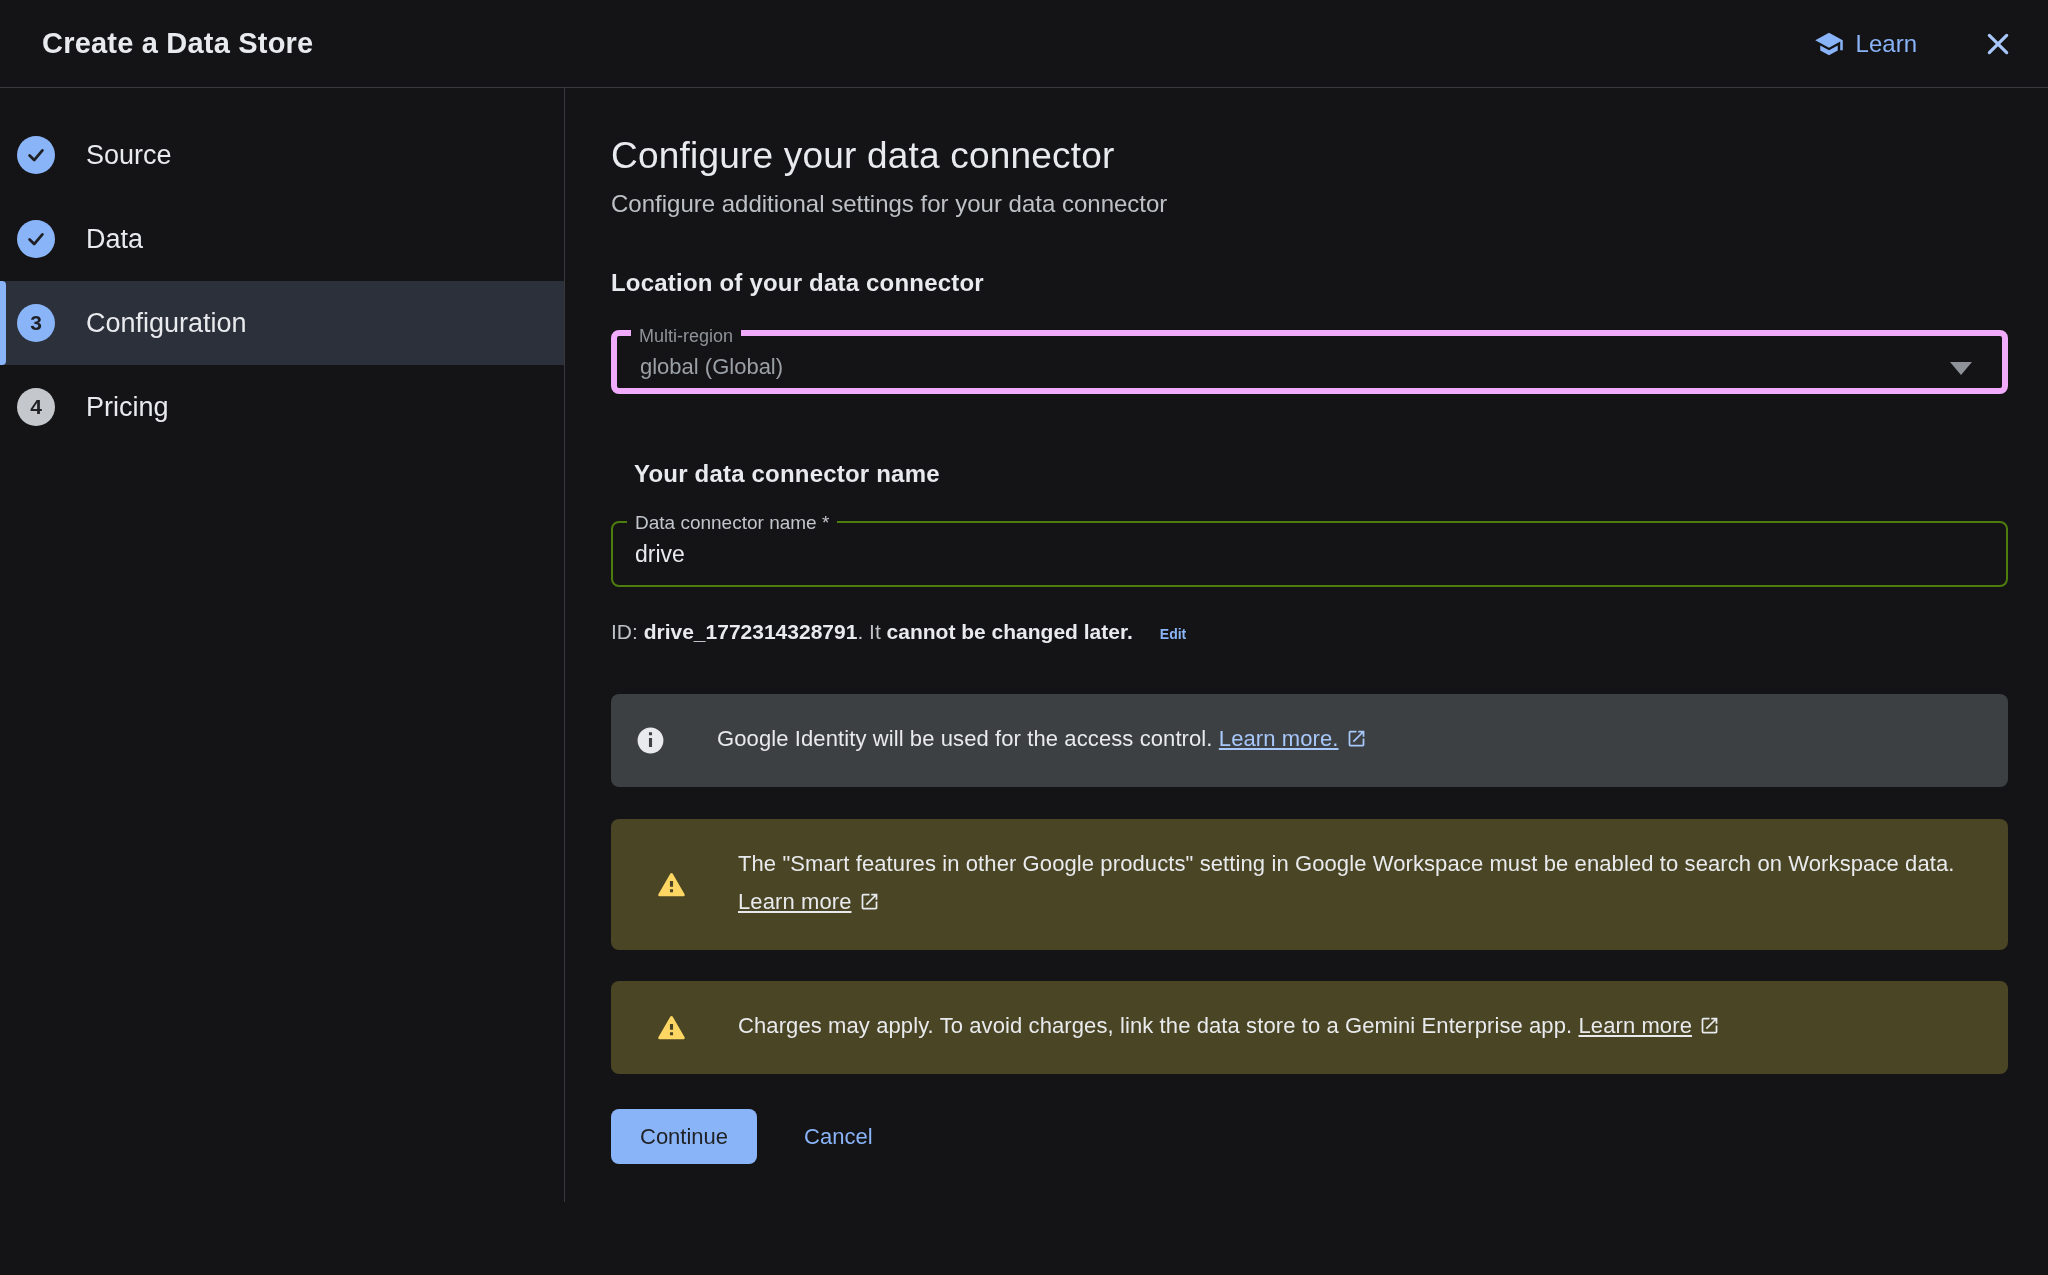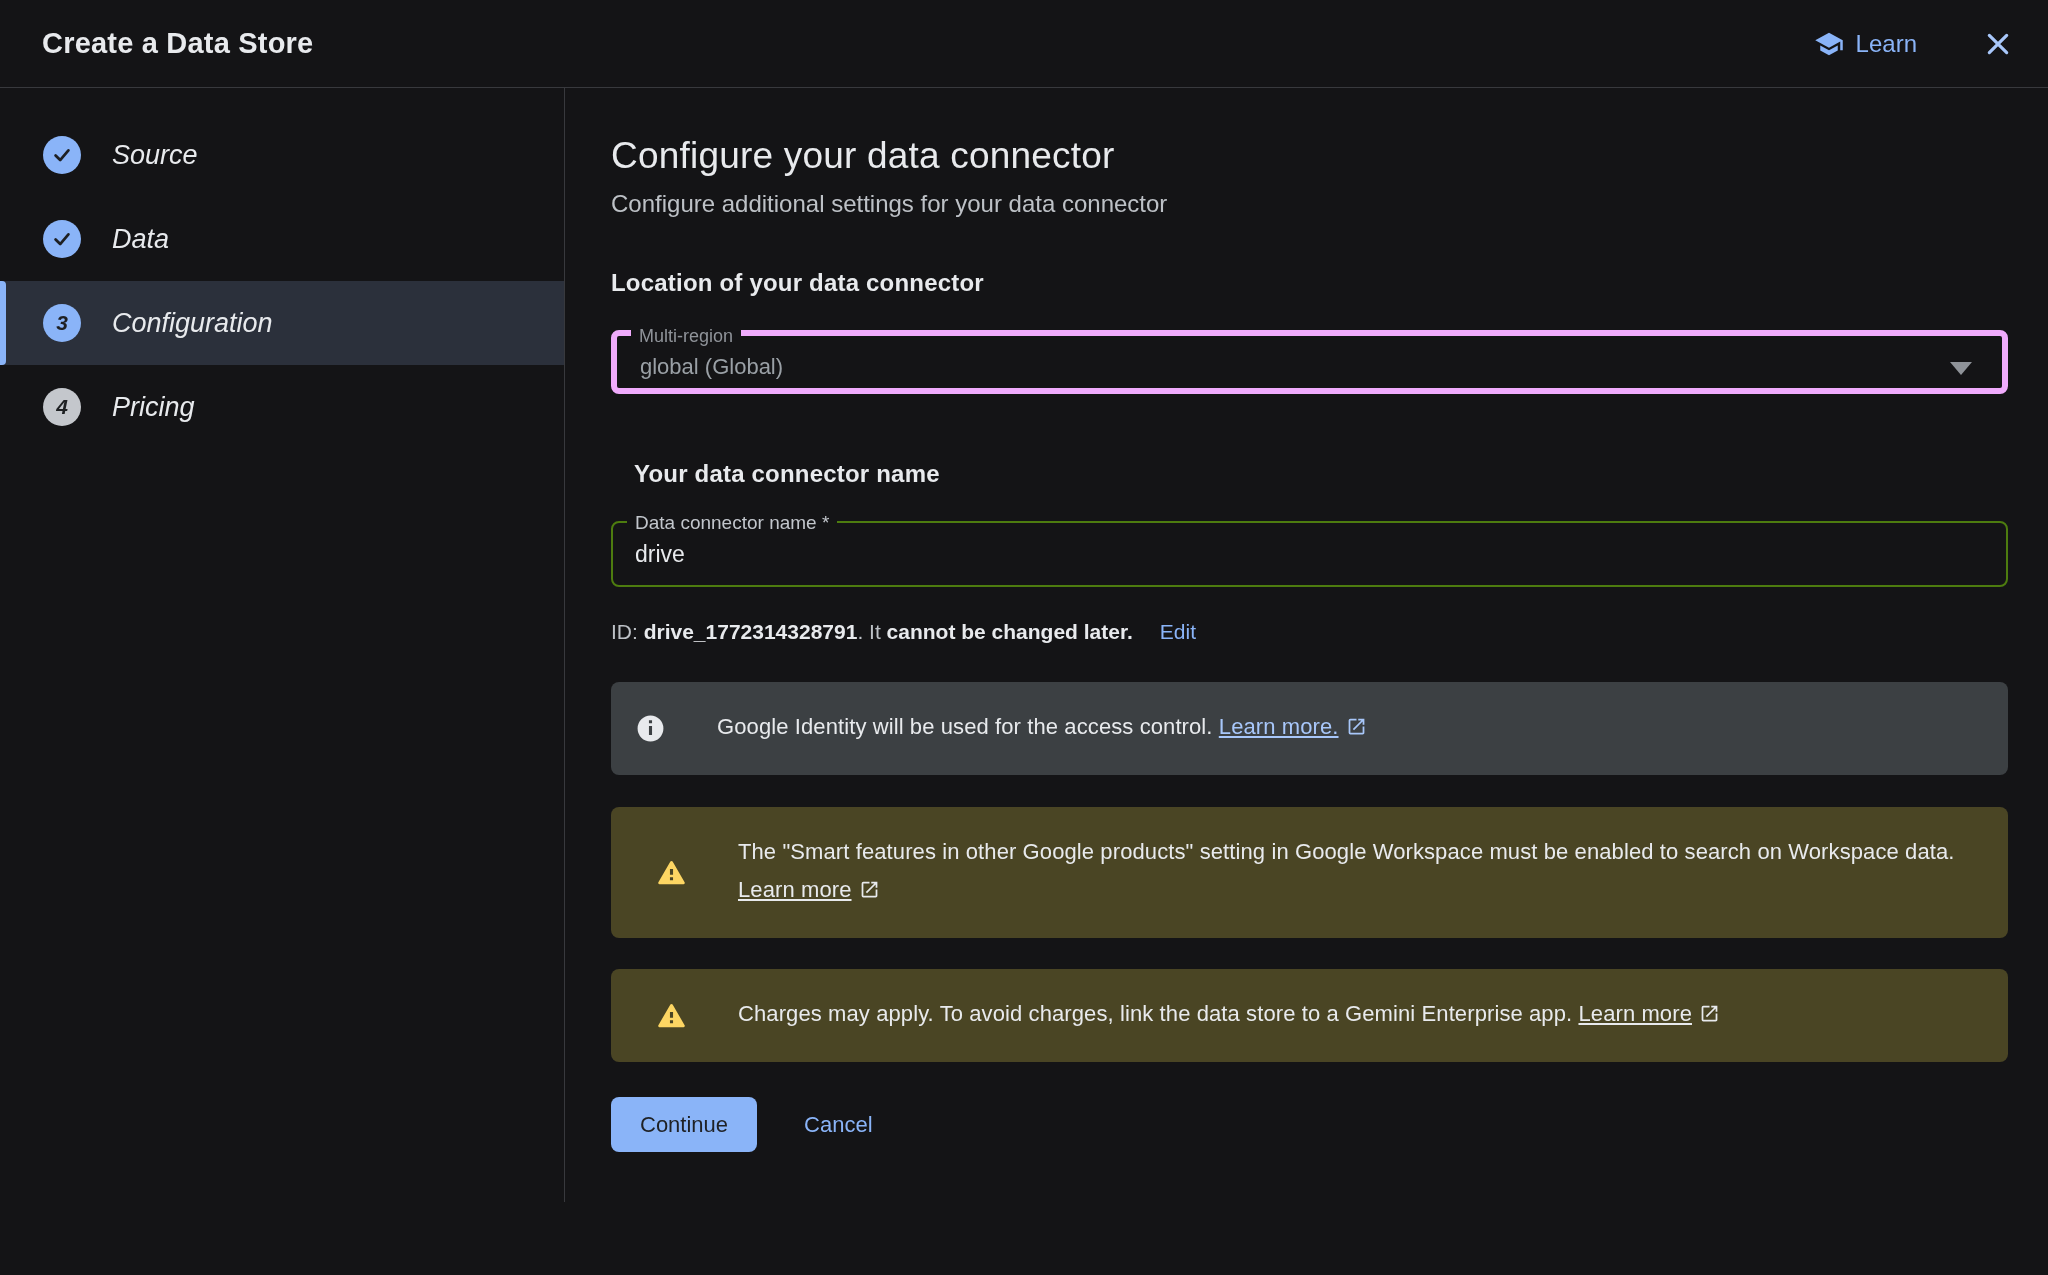--- a/index.html
+++ b/index.html
@@ -26,21 +26,21 @@
   .hdr-title{font-size:29px;font-weight:700;color:var(--text-hi);letter-spacing:.2px;}
   .hdr-right{margin-left:auto;display:flex;align-items:center;gap:7px;}
   .learn-btn{display:flex;align-items:center;gap:12px;background:none;border:none;cursor:pointer;color:var(--accent);font-family:inherit;font-size:24px;font-weight:500;}
   .learn-btn svg{display:block;}
   .close-btn{background:none;border:none;cursor:pointer;margin-left:58px;display:flex;align-items:center;color:var(--accent-lt);}
   .close-btn svg{display:block;}
 
   
   .body-row{display:flex;height:1114px;}
   .sidebar{width:565px;flex:0 0 565px;border-right:1px solid var(--divider);padding-top:25px;}
-  .step{position:relative;height:84px;display:flex;align-items:center;padding-left:43px;gap:31px;cursor:pointer;font-style:italic;}
+  .step{position:relative;height:84px;display:flex;align-items:center;padding-left:17px;gap:31px;cursor:pointer;}
   .step.active{background:var(--active-row);}
   .step .accent{display:none;}
   .step.active .accent{display:block;position:absolute;left:0;top:0;width:6px;height:100%;background:var(--accent);border-radius:0 4px 4px 0;}
   .step-circle{width:38px;height:38px;border-radius:50%;flex:0 0 38px;display:flex;align-items:center;justify-content:center;font-size:21px;font-weight:700;color:var(--circle-dark);}
   .step.complete .step-circle,.step.active .step-circle{background:var(--accent);}
   .step.upcoming .step-circle{background:#c4c7cc;}
   .step-label{font-size:27px;color:var(--text-hi);}
 
   .main{flex:1;padding:47px 40px 0 46px;}
   .h1{font-size:37px;font-weight:400;color:var(--text-hi);letter-spacing:.2px;}
@@ -55,27 +55,27 @@
   .select-field{height:64px;border:6px solid #f0abfc;cursor:pointer;}
   .select-field .float-label{color:#8f9399;}
   .select-field .field-value{display:block;line-height:62px;padding-left:23px;font-size:22px;color:var(--text-dim);}
   .dd-arrow{position:absolute;right:30px;top:26px;width:0;height:0;border-left:11px solid transparent;border-right:11px solid transparent;border-top:13px solid #8f9399;}
   .input-field{height:66px;border:2px solid #4d7c0f;}
   .input-field .float-label{color:#c2c6cc;font-size:19px;}
   .input-field input{width:100%;height:100%;background:transparent;border:none;outline:none;font-family:inherit;font-size:23px;color:var(--text-hi);padding:0 22px;}
 
   .helper{margin-top:33px;font-size:21px;color:var(--text-mid);}
   .helper b{color:var(--text-hi);font-weight:700;}
-  .edit-link{margin-left:27px;color:var(--accent);font-size:21px;font-weight:400;text-decoration:none;cursor:pointer;}
+  .edit-link{margin-left:27px;color:var(--accent);font-size:14px;font-weight:700;text-decoration:none;cursor:pointer;}
 
   
   .banner{display:flex;align-items:center;border-radius:8px;padding:26px 40px 26px 45px;}
   .banner .b-icon{flex:0 0 31px;margin-right:51px;display:flex;}
   .banner p{font-size:22px;line-height:38px;color:var(--text-hi);letter-spacing:.1px;}
-  .banner.info{background:var(--info-bg);margin-top:38px;min-height:92px;padding-left:24px;}
+  .banner.info{background:var(--info-bg);margin-top:50px;min-height:92px;padding-left:24px;}
   .banner.warn{background:var(--warn-bg);}
   .banner.warn1{margin-top:32px;min-height:114px;}
   .banner.warn2{margin-top:31px;min-height:93px;}
   .b-link{cursor:pointer;white-space:nowrap;}
   .banner.info .b-link{color:var(--accent-lt);}
   .banner.info .b-link .lk{text-decoration:underline;}
   .banner.warn .b-link{color:var(--text-hi);}
   .banner.warn .b-link .lk{text-decoration:underline;}
   .ext-ic{display:inline-block;vertical-align:-3px;margin-left:7px;}
 

